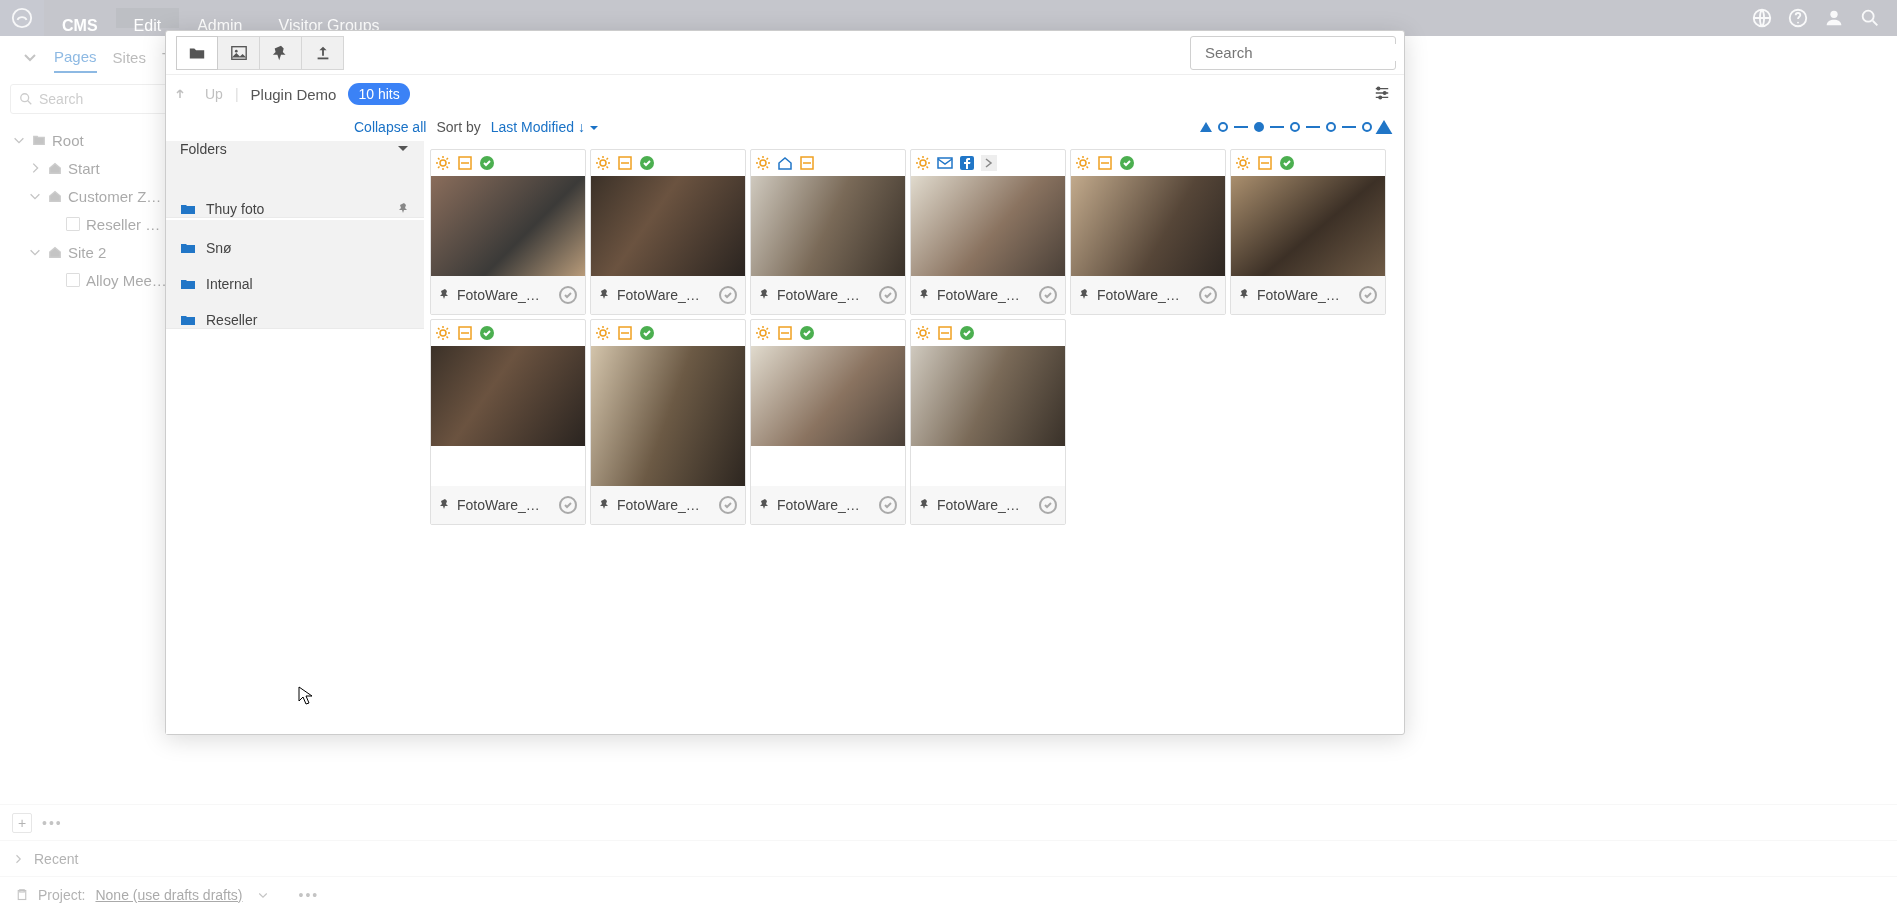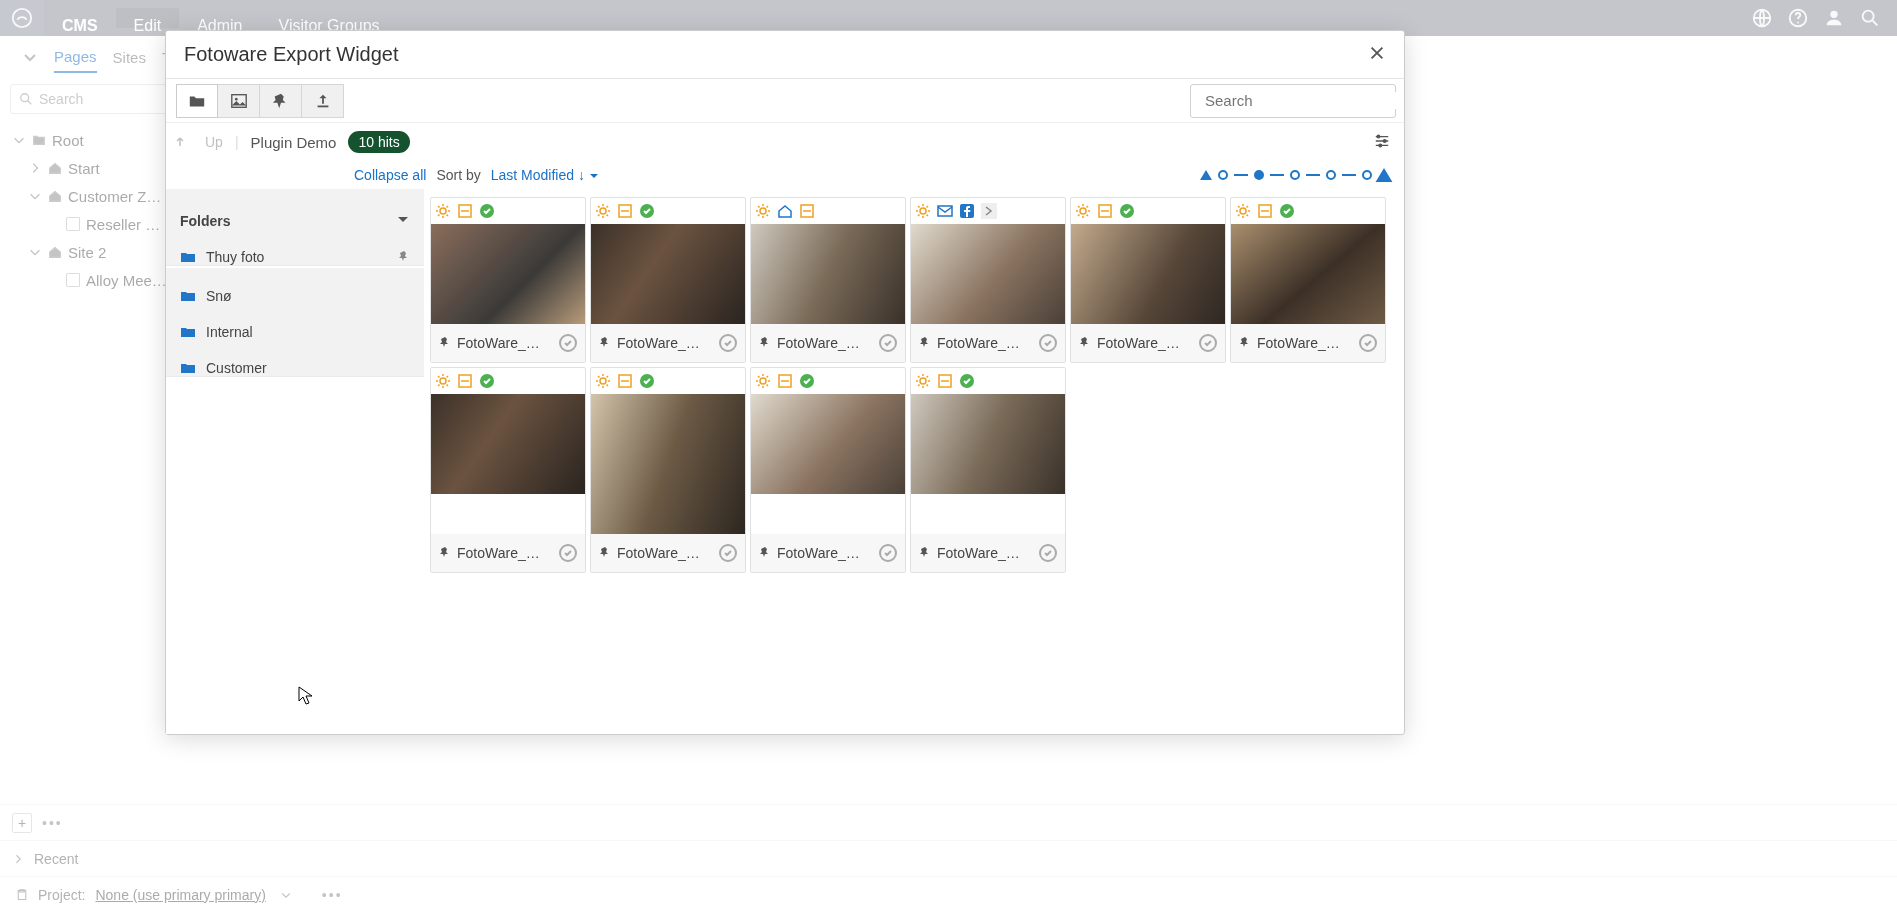--- a/index.html
+++ b/index.html
@@ -58,40 +58,40 @@
   .vbtn svg{width:18px;height:18px;fill:#555;}
   .searchbox{margin-left:auto;border:1px solid #d0d0d0;border-radius:3px;height:34px;width:206px;display:flex;align-items:center;padding:0 8px;background:#fff;}
   .searchbox svg{width:16px;height:16px;fill:#666;margin-right:6px;}
   .searchbox input{border:none;outline:none;font-size:15px;flex:1;}
 
   .modal-breadcrumb{height:38px;display:flex;align-items:center;padding:0 8px;gap:12px;color:#555;}
   .modal-breadcrumb .up{display:flex;align-items:center;gap:19px;color:#c0c0c0;font-size:14px;}
   .modal-breadcrumb .up svg{width:12px;height:12px;fill:#c0c0c0;}
   .modal-breadcrumb .sep{color:#ddd;}
   .modal-breadcrumb .bc{font-size:15px;}
-  .hits-badge{background:#14532d;color:#fff;border-radius:11px;padding:3px 10px;font-size:14px;}
+  .hits-badge{background:#3b82f6;color:#fff;border-radius:11px;padding:3px 10px;font-size:14px;}
   .settings-right{margin-left:auto;margin-right:6px;cursor:pointer;}
   .settings-right svg{width:16px;height:16px;stroke:#555;fill:none;stroke-width:1.5;}
 
   .sort-row{height:28px;display:flex;align-items:center;padding:0 8px;gap:10px;font-size:14px;}
   .sort-row .collapse{color:#1a72c6;cursor:pointer;margin-left:180px;font-weight:500;}
   .sort-row .sortby{color:#555;}
   .sort-row .sortval{color:#1a72c6;cursor:pointer;}
   .sort-row .sortval svg{width:10px;height:10px;fill:#1a72c6;vertical-align:middle;}
   .size-slider{margin-left:auto;display:flex;align-items:center;gap:6px;margin-right:6px;}
   .size-slider .tri{width:0;height:0;border-style:solid;cursor:pointer;}
   .size-slider .tri.up{border-width:0 6px 10px 6px;border-color:transparent transparent #2176c7 transparent;}
   .size-slider .dot{width:10px;height:10px;border:2px solid #2176c7;border-radius:50%;background:#fff;}
   .size-slider .dot.filled{background:#2176c7;}
   .size-slider .line{width:14px;height:2px;background:#2176c7;}
   
   .modal-body{flex:1;display:flex;overflow:hidden;}
   .sidebar{width:258px;background:#fff;padding:0;overflow-y:auto;}
   .side-sec{background:#f2f2f2;border-bottom:1px solid #eaeaea;margin-bottom:2px;}
-  .side-sec-h{height:40px;display:flex;align-items:flex-end;padding:0 14px;font-weight:700;color:#444;cursor:pointer;}
+  .side-sec-h{height:40px;display:flex;align-items:flex-start;padding:0 14px;font-weight:400;color:#444;cursor:pointer;}
   .side-sec-h .chev{margin-left:auto;}
   .side-sec-h .chev svg{width:14px;height:14px;fill:#555;}
   .side-item{height:36px;display:flex;align-items:flex-end;padding:0 14px;gap:10px;color:#444;cursor:pointer;}
   .side-item svg.fld{width:16px;height:16px;fill:#2176c7;}
   .side-item .pin{margin-left:auto;}
   .side-item .pin svg{width:12px;height:12px;fill:#888;}
 
   .grid{flex:1;padding:8px 6px;overflow-y:auto;display:flex;flex-wrap:wrap;gap:4px;align-content:flex-start;}
   .thumb{width:156px;border:1px solid #e0e0e0;border-radius:2px;background:#fff;display:flex;flex-direction:column;}
   .thumb-badges{height:26px;display:flex;align-items:center;gap:6px;padding:0 4px;}
@@ -228,39 +228,31 @@
         <path d="M6 3l5 5-5 5" fill="none" stroke="#888" stroke-width="1.5"></path>
       </svg>
     <span>Recent</span>
   </div>
   <div class="row proj">
     <svg width="14" height="14" viewBox="0 0 16 16">
         <rect x="3" y="2" width="10" height="12" fill="none" stroke="#888" stroke-width="1.5"></rect>
         <rect x="5" y="1" width="6" height="3" fill="none" stroke="#888" stroke-width="1.5"></rect>
       </svg>
     <span>Project:</span>
-    <span class="lnk">None (use primary primary)</span>
+    <span class="lnk">None (use drafts drafts)</span>
     <svg viewBox="0 0 16 16">
         <path d="M3 6l5 5 5-5" fill="none" stroke="#888" stroke-width="1.5"></path>
       </svg>
     <span class="dots" style="margin-left:20px">•••</span>
   </div>
 </div>
 
 <div class="overlay-dim"></div>
 
 <div class="modal">
-  <div class="modal-header">
-    <span class="modal-title">Fotoware Export Widget</span>
-    <span class="modal-close">
-      <svg viewBox="0 0 20 20">
-          <path d="M4 4l12 12M16 4L4 16"></path>
-        </svg>
-    </span>
-  </div>
 
   <div class="modal-toolbar">
     <div class="view-btns">
       <div class="vbtn active">
           <svg viewBox="0 0 20 20">
             <path d="M2 5h5l2 2h9v9H2z"></path>
           </svg>
         </div>
       <div class="vbtn">
           <svg viewBox="0 0 20 20">
@@ -364,21 +356,21 @@
         <div class="side-item">
           <svg class="fld" viewBox="0 0 16 16">
               <path d="M1 4h5l1 1h8v8H1z"></path>
             </svg>
           <span>Internal</span>
         </div>
         <div class="side-item">
           <svg class="fld" viewBox="0 0 16 16">
               <path d="M1 4h5l1 1h8v8H1z"></path>
             </svg>
-          <span>Customer</span>
+          <span>Reseller</span>
         </div>
       </div>
     </div>
 
     <div class="grid" id="thumb-grid">
 
     <div class="thumb">
           <div class="thumb-badges">
             <span class="b"><svg viewBox="0 0 16 16" width="16" height="16">
                 <circle cx="8" cy="8" r="3" fill="none" stroke="#f0a020" stroke-width="1.5"></circle>

